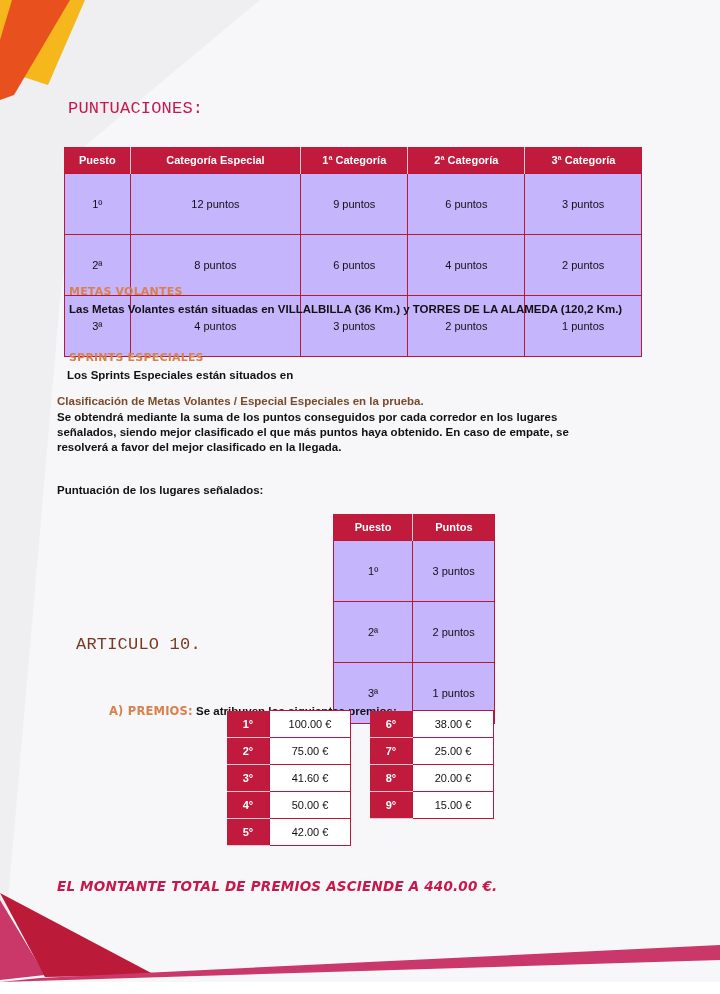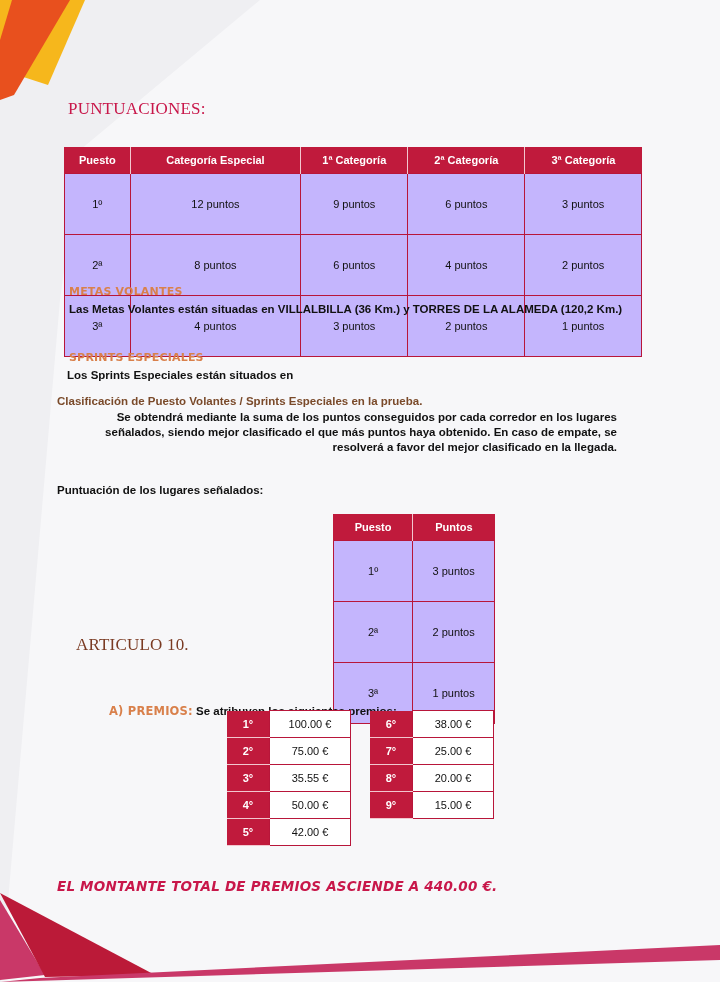--- a/index.html
+++ b/index.html
@@ -6,21 +6,21 @@
   body {
     width:720px; height:994px; position:relative; overflow:hidden;
     background:#f7f7f9;
     font-family:"Liberation Sans", sans-serif;
     color:#111;
   }
   .bg-deco { position:absolute; left:0; top:0; width:720px; height:994px; pointer-events:none; }
   .abs { position:absolute; }
 
   .section-title {
-    font-family:Liberation Serif, serif;
+    font-family:Liberation Mono, monospace;
     font-weight:normal; font-size:17px; letter-spacing:0.2px;
   }
   .title-red { color:#c8174a; }
   .title-brown { color:#7a3a22; }
 
   table.pts {
     border-collapse:collapse; background:#c4b5fd;
     font-family:"Liberation Sans", sans-serif; font-size:11px;
   }
   table.pts th {
@@ -108,22 +108,22 @@
     </tr>
   </tbody>
 </table>
 
 <div class="abs sub-head" style="left:69px; top:285px;">METAS VOLANTES</div>
 <div class="abs body-text" style="left:57px; top:302px; width:590px;margin-left:12px;">Las Metas Volantes están situadas en VILLALBILLA (36 Km.) y TORRES DE LA ALAMEDA (120,2 Km.)</div>
 
 <div class="abs sub-head" style="left:69px; top:351px;">SPRINTS ESPECIALES</div>
 <div class="abs body-text" style="left:67px; top:368px; width:590px;">Los Sprints Especiales están situados en</div>
 
-<div class="abs brown-text" style="left:57px; top:395px; width:600px;">Clasificación de Puesto Volantes / Sprints Especiales en la prueba.</div>
-<div class="abs body-text" style="left:57px; top:410px; width:560px;text-align:right;">Se obtendrá mediante la suma de los puntos conseguidos por cada corredor en los lugares señalados, siendo mejor clasificado el que más puntos haya obtenido. En caso de empate, se resolverá a favor del mejor clasificado en la llegada.</div>
+<div class="abs brown-text" style="left:57px; top:395px; width:600px;">Clasificación de Metas Volantes / Especial Especiales en la prueba.</div>
+<div class="abs body-text" style="left:57px; top:410px; width:560px;">Se obtendrá mediante la suma de los puntos conseguidos por cada corredor en los lugares señalados, siendo mejor clasificado el que más puntos haya obtenido. En caso de empate, se resolverá a favor del mejor clasificado en la llegada.</div>
 
 <div class="abs body-text" style="left:57px; top:483px;">Puntuación de los lugares señalados:</div>
 
 <table class="pts abs" style="left:333px; top:514px; width:162px;">
   <thead>
     <tr>
       <th style="width:80px">Puesto</th>
       <th style="width:82px">Puntos</th>
     </tr>
   </thead>
@@ -154,21 +154,21 @@
     <tr>
         <td class="pos">1°</td>
         <td class="amt">100.00 €</td>
       </tr>
     <tr>
         <td class="pos">2°</td>
         <td class="amt">75.00 €</td>
       </tr>
     <tr>
         <td class="pos">3°</td>
-        <td class="amt">35.55 €</td>
+        <td class="amt">41.60 €</td>
       </tr>
     <tr>
         <td class="pos">4°</td>
         <td class="amt">50.00 €</td>
       </tr>
     <tr>
         <td class="pos">5°</td>
         <td class="amt">42.00 €</td>
       </tr>
   </tbody>

